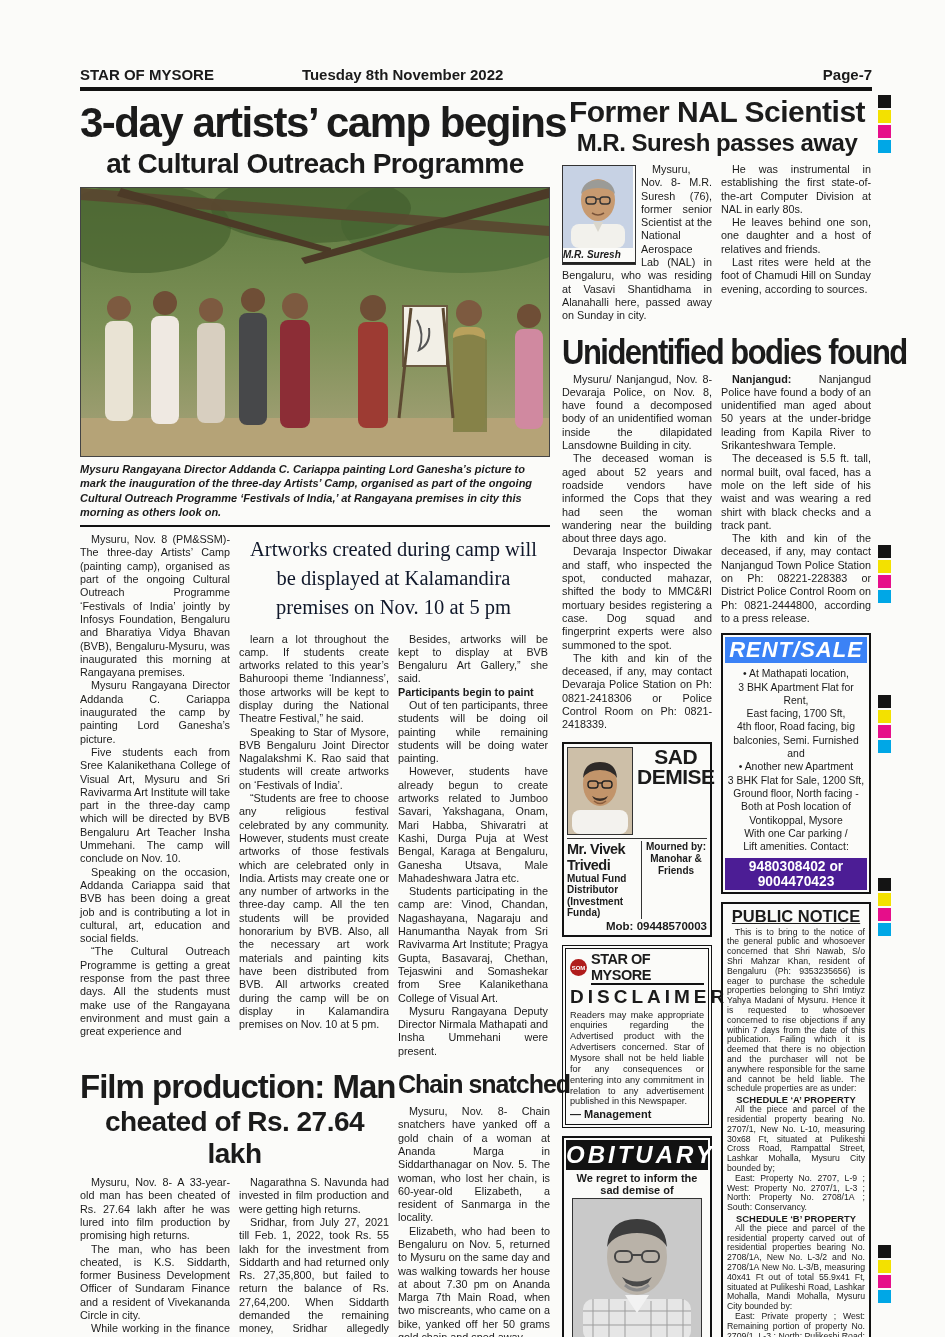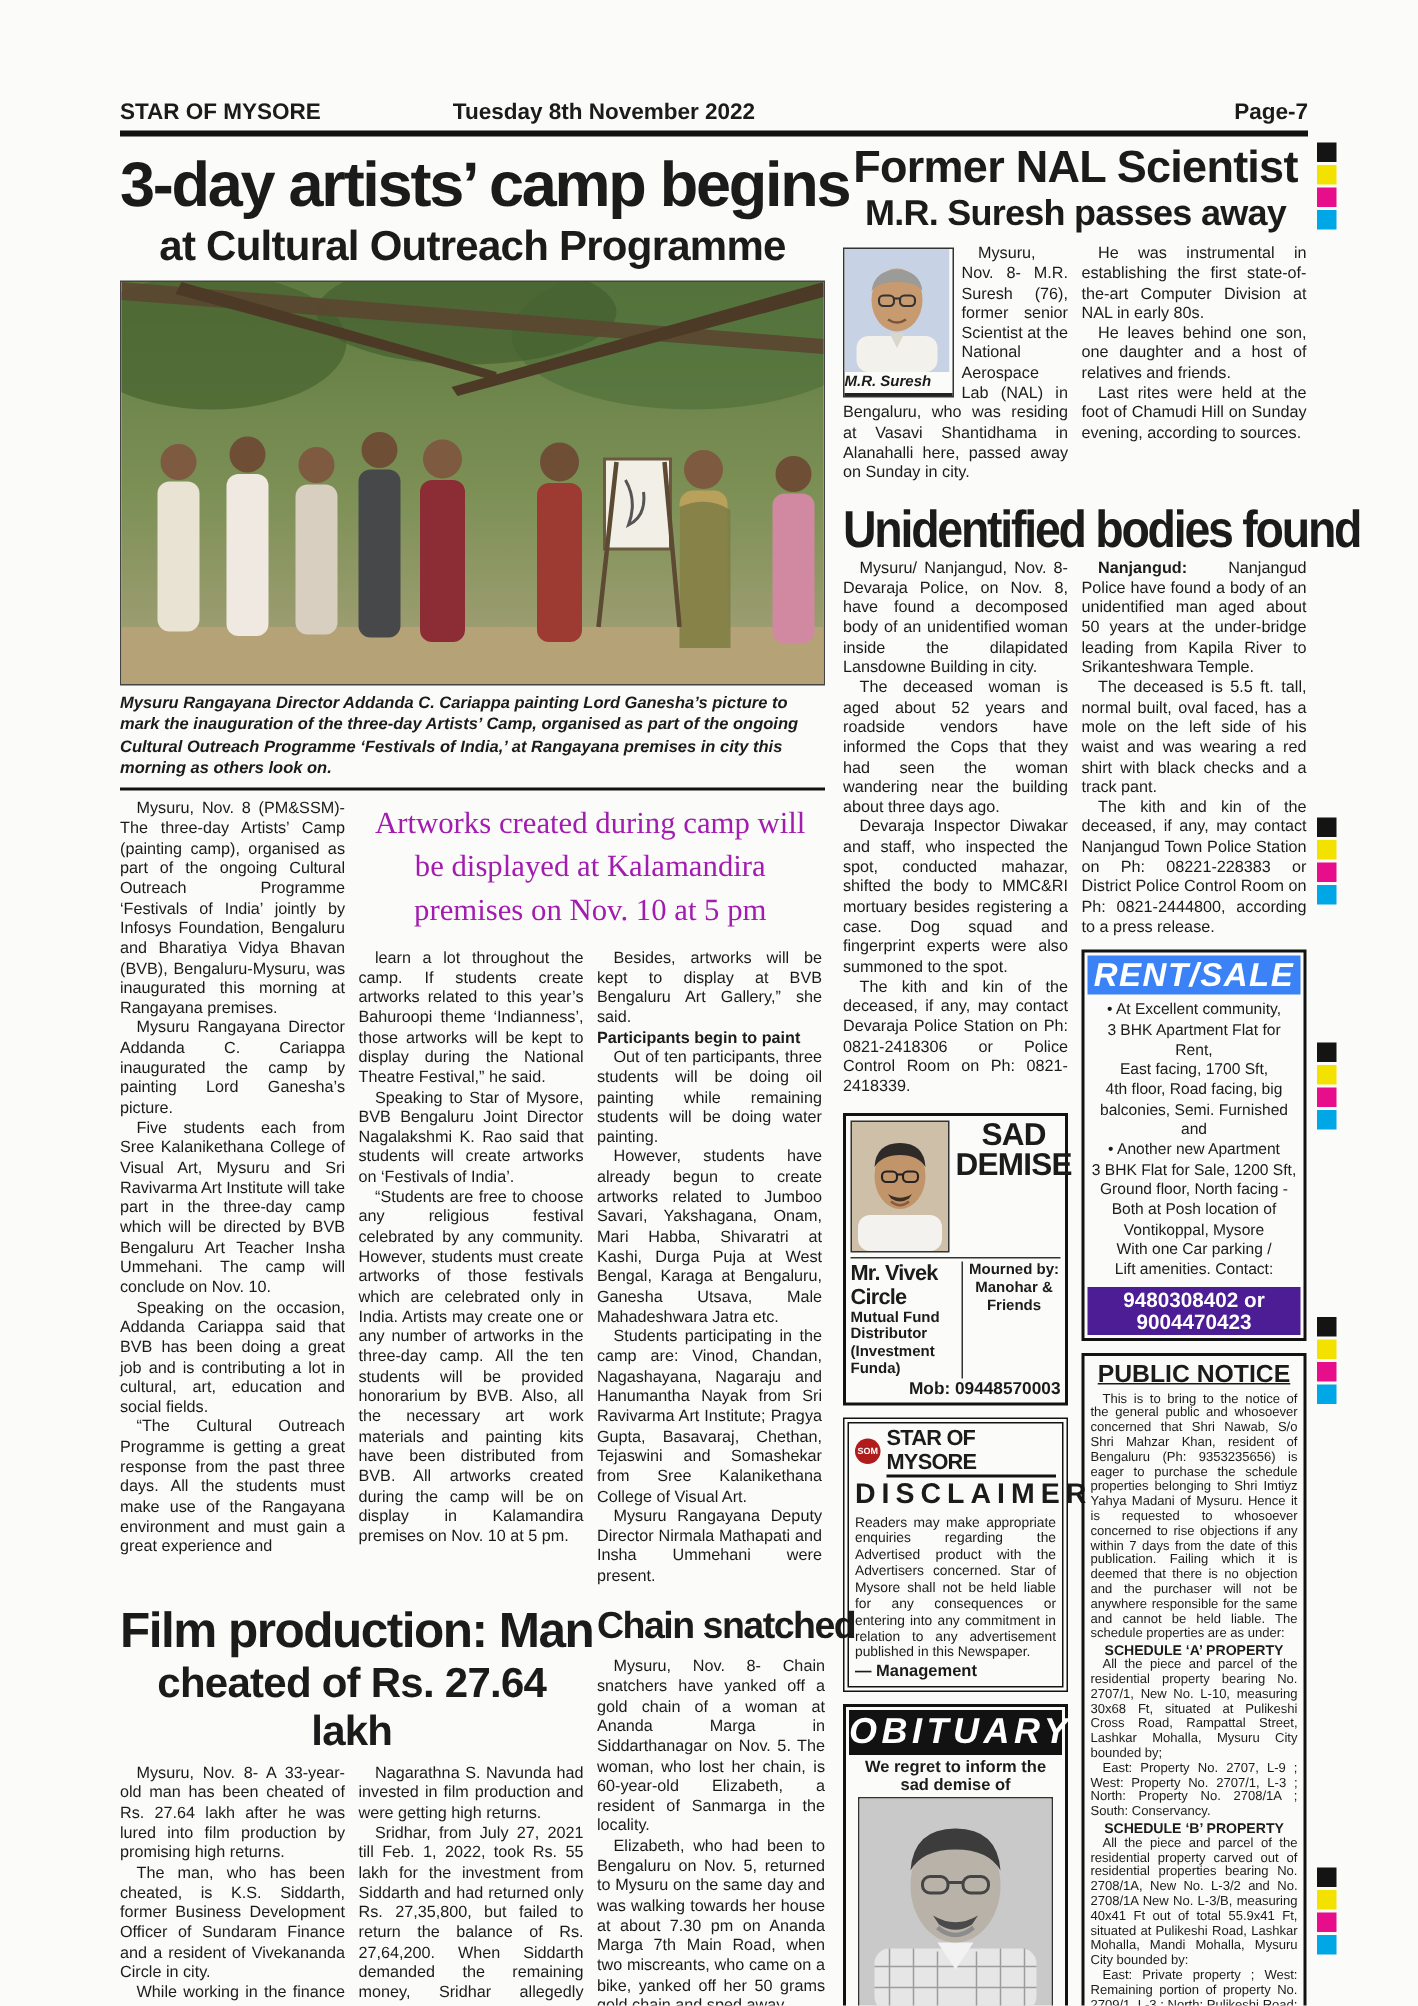--- a/index.html
+++ b/index.html
@@ -20,21 +20,21 @@
   .cols{display:flex;gap:9px;}
   .col{width:150px;}
   .col2-3{width:309px;}
   .body-text p{margin:0;text-indent:11px;font-size:10.8px;line-height:13.3px;text-align:justify;}
   
   .main-headline{margin:8px 0 0;font-size:42px;letter-spacing:-1.5px;font-weight:bold;white-space:nowrap;}
   .main-sub{margin:1px 0 7px;font-size:28px;text-align:center;font-weight:bold;letter-spacing:-0.5px;}
   figure.photo{margin:0;border:1px solid #444;line-height:0;}
   .caption{font-size:11px;font-weight:bold;font-style:italic;line-height:1.3;margin:5px 0 0;border-bottom:2px solid #121212;padding-bottom:6px;}
   .article-cols{margin-top:6px;}
-  .pull-quote{font-family:"Liberation Serif","DejaVu Serif",serif;color:#a21caf;font-size:20.5px;line-height:1.42;text-align:center;margin:2px 2px 10px;}
+  .pull-quote{font-family:"Liberation Serif","DejaVu Serif",serif;color:#0f172a;font-size:20.5px;line-height:1.42;text-align:center;margin:2px 2px 10px;}
   .inline-subhead{font-weight:bold;text-align:center;font-size:11px;margin:1px 0;text-indent:0 !important;}
   
   .bottom-row{display:flex;gap:9px;margin-top:10px;}
   .film-block{width:309px;}
   .film-h1{margin:0;font-size:33px;font-weight:bold;letter-spacing:-1px;white-space:nowrap;}
   .film-h2{margin:0 0 6px;font-size:28px;font-weight:bold;text-align:center;letter-spacing:-0.5px;}
   .chain-block{width:152px;}
   .chain-h{margin:2px 0 6px;font-size:25px;font-weight:bold;letter-spacing:-1px;white-space:nowrap;}
   
   .nal-h1{margin:4px 0 0;font-size:30px;font-weight:bold;text-align:center;letter-spacing:-0.5px;white-space:nowrap;}
@@ -262,21 +262,21 @@
               </div>
               <div class="sad-right">
                 <div class="sad-title">
                   <div>SAD</div>
                   <div>DEMISE</div>
                 </div>
               </div>
             </div>
             <div class="sad-bottom">
               <div style="flex:1">
-                <div class="sad-name">Mr. Vivek Circle</div>
+                <div class="sad-name">Mr. Vivek Trivedi</div>
                 <div class="sad-sub">Mutual Fund Distributor</div>
                 <div class="sad-sub">(Investment Funda)</div>
               </div>
               <div class="sad-mourn">
                   <div>Mourned by:</div>
                   <div>Manohar &amp;</div>
                   <div>Friends</div>
                 </div>
             </div>
             <div class="sad-mob">Mob: 09448570003</div>
@@ -330,21 +330,21 @@
         <div class="col">
           <div class="body-text">
             <p><span class="lead">Nanjangud: </span><span>Nanjangud Police have found a body of an unidentified man aged about 50 years at the under-bridge leading from Kapila River to Srikanteshwara Temple.</span></p>
             <p>The deceased is 5.5 ft. tall, normal built, oval faced, has a mole on the left side of his waist and was wearing a red shirt with black checks and a track pant.</p>
             <p>The kith and kin of the deceased, if any, may contact Nanjangud Town Police Station on Ph: 08221-228383 or District Police Control Room on Ph: 0821-2444800, according to a press release.</p>
           </div>
 
           <div class="rent">
             <div class="rent-title">RENT/SALE</div>
             <div class="rent-body">
-                <div>• At Excellent community,</div>
+                <div>• At Mathapati location,</div>
                 <div>3 BHK Apartment Flat for Rent,</div>
                 <div>East facing, 1700 Sft,</div>
                 <div>4th floor, Road facing, big</div>
                 <div>balconies, Semi. Furnished</div>
                 <div>and</div>
                 <div>• Another new Apartment</div>
                 <div>3 BHK  Flat for Sale, 1200 Sft,</div>
                 <div>Ground floor, North facing -</div>
                 <div>Both at  Posh  location of</div>
                 <div>Vontikoppal, Mysore</div>

